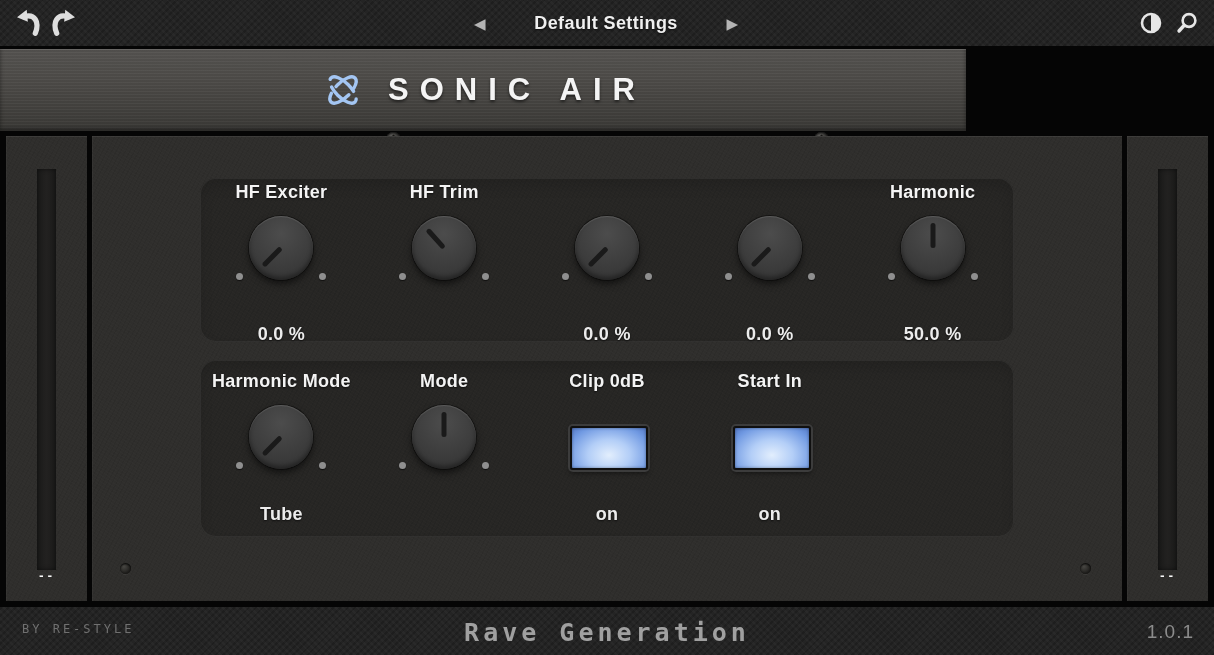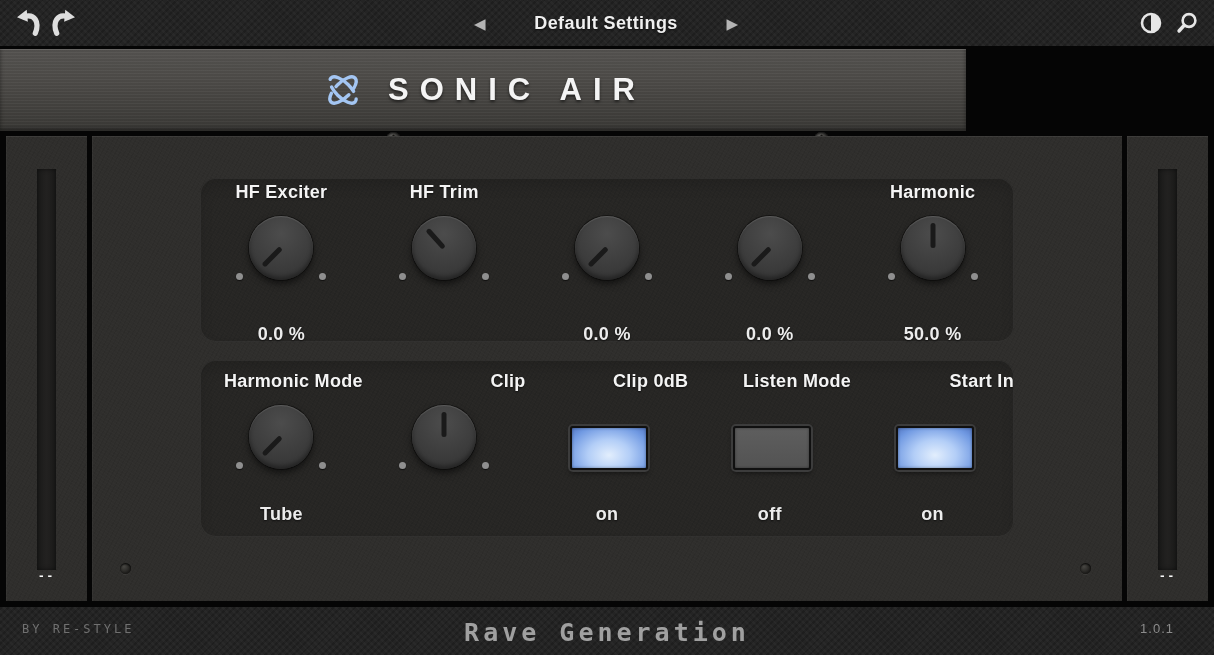--- a/index.html
+++ b/index.html
@@ -61,21 +61,21 @@
     box-shadow:inset 0 0 0 1px rgba(255,255,255,.055), inset 0 8px 14px rgba(0,0,0,.12);
     display:flex;}
   .group-1{top:42px;height:164px;}
   .group-2{top:224px;height:177px;}
   .cell{position:relative;width:20%;height:100%;}
 
   .ctl-label{position:absolute;left:0;width:100%;text-align:center;
     color:#f4f4f4;font-size:18px;font-weight:700;letter-spacing:.3px;
     text-shadow:0 1px 2px rgba(0,0,0,.65);}
   .group-1 .ctl-label{top:4px;}
-  .group-2 .ctl-label{top:11px;text-align:right;}
+  .group-2 .ctl-label{top:11px;}
 
   .knob{position:absolute;left:50%;width:64px;height:64px;margin-left:-32px;border-radius:50%;
     background:radial-gradient(circle at 50% 28%,#4c4c4c 0%,#3d3d3d 55%,#313131 100%);
     box-shadow:0 4px 7px rgba(0,0,0,.55), 0 0 0 1px rgba(0,0,0,.4),
                inset 0 1px 1px rgba(255,255,255,.14), inset 0 -3px 4px rgba(0,0,0,.35);
     cursor:pointer;}
   .group-1 .knob{top:38px;}
   .group-2 .knob{top:45px;}
   .pointer{position:absolute;left:50%;bottom:50%;width:5px;height:25px;margin-left:0;
     background:#1a1a1a;border-radius:3px;transform-origin:50% 100%;}
@@ -108,21 +108,21 @@
 
   
   .footer{position:absolute;left:0;top:607px;width:1214px;height:48px;
     background-color:#242424;
     background-image:repeating-linear-gradient(45deg,rgba(255,255,255,.025) 0 2px,transparent 2px 5px),
                      repeating-linear-gradient(-45deg,rgba(0,0,0,.18) 0 2px,transparent 2px 5px);}
   .credit{position:absolute;left:22px;top:15px;color:#707070;
     font-family:"DejaVu Sans Mono",monospace;font-size:12px;letter-spacing:3px;}
   .plugin-title{position:absolute;left:0;top:11px;width:100%;text-align:center;color:#a0a0a0;
     font-family:"DejaVu Sans Mono",monospace;font-weight:700;font-size:25px;letter-spacing:4px;}
-  .version{position:absolute;right:40px;top:14px;color:#8c8c8c;font-size:13px;letter-spacing:1px;}
+  .version{position:absolute;right:20px;top:14px;color:#8c8c8c;font-size:19px;letter-spacing:1px;}
 </style>
 </head>
 <body>
 
 <div class="topbar">
   <div class="histbtn" style="left:13px;">
     <svg viewBox="0 0 28 28">
       <path d="M12 2.5 L3.5 9 L13 13 Z" fill="#dedede"></path>
       <path d="M9.5 8.5 C 19 5.5, 23.5 13, 19.5 23" fill="none" stroke="#dedede" stroke-width="4.6" stroke-linecap="round"></path>
     </svg>
@@ -228,36 +228,31 @@
     <div class="cell">
       <div class="ctl-label">Harmonic Mode</div>
       <div class="knob">
         <div class="pointer" style="transform: translateX(-50%) rotate(-135deg);"></div>
       </div>
       <div class="dot dot-l"></div>
       <div class="dot dot-r"></div>
       <div class="ctl-value">Tube</div>
     </div>
     <div class="cell">
-      <div class="ctl-label">Clip</div>
+      <div class="ctl-label">Mode</div>
       <div class="knob">
         <div class="pointer" style="transform: translateX(-50%) rotate(0deg);"></div>
       </div>
       <div class="dot dot-l"></div>
       <div class="dot dot-r"></div>
     </div>
     <div class="cell">
       <div class="ctl-label">Clip 0dB</div>
       <div class="led on"></div>
       <div class="ctl-value">on</div>
-    </div>
-    <div class="cell">
-      <div class="ctl-label">Listen Mode</div>
-      <div class="led off"></div>
-      <div class="ctl-value">off</div>
     </div>
     <div class="cell">
       <div class="ctl-label">Start In</div>
       <div class="led on"></div>
       <div class="ctl-value">on</div>
     </div>
   </div>
 
   <div class="panel-screw pscrew-l"></div>
   <div class="panel-screw pscrew-r"></div>

